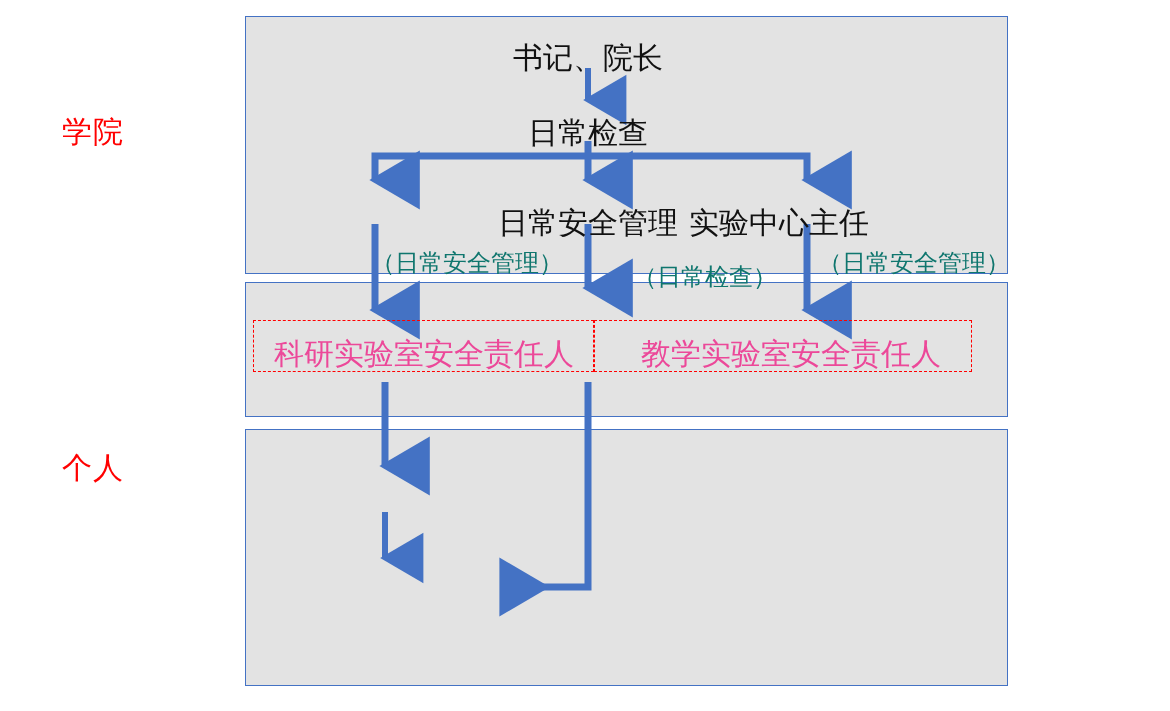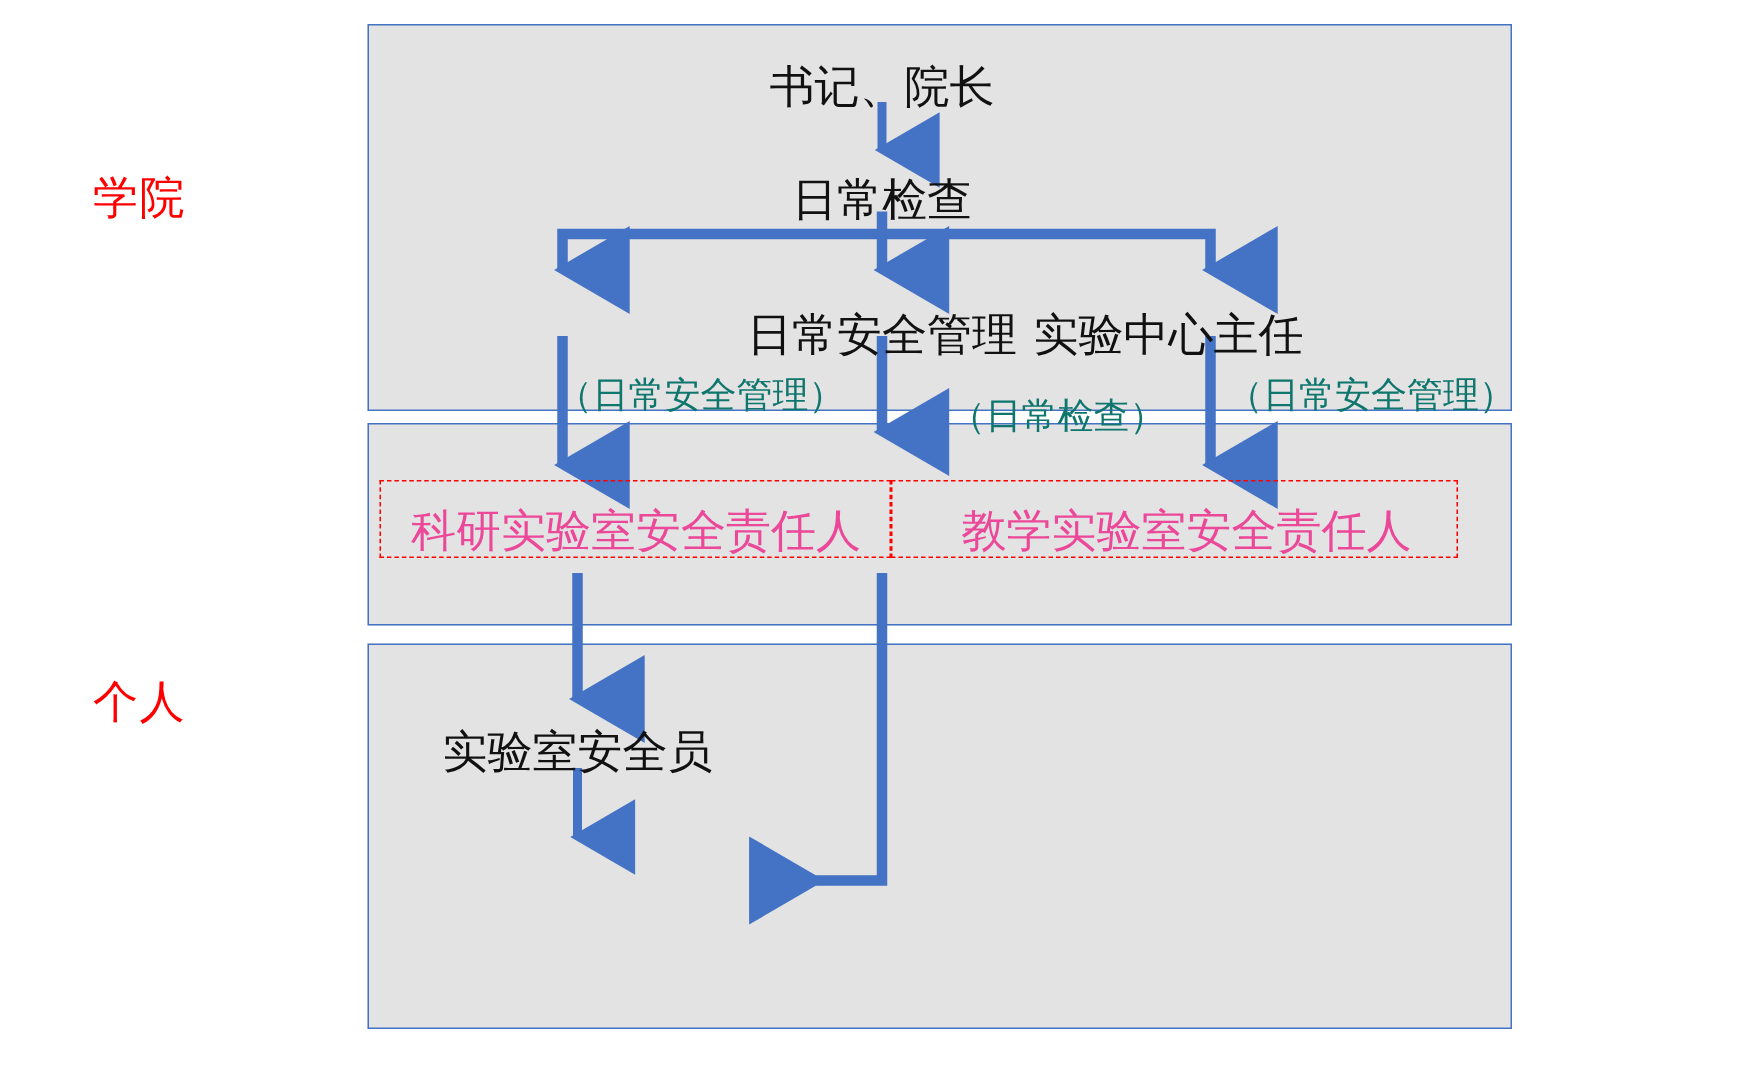--- a/index.html
+++ b/index.html
@@ -120,15 +120,14 @@
   <div class="note-text" style="left:371px; top:247px;">（日常安全管理）</div>
   <div class="note-text" style="left:597px; top:261px;margin-left:36px;">（日常检查）</div>
   <div class="note-text" style="left:818px; top:247px;">（日常安全管理）</div>
 
   <div class="dash-box" style="left:253px; top:320px; width:341px; height:52px;"></div>
   <div class="dash-box" style="left:594px; top:320px; width:378px; height:52px;"></div>
 
   <div class="dash-label" style="left:424px; top:334px;">科研实验室安全责任人</div>
   <div class="dash-label" style="left:791px; top:334px;">教学实验室安全责任人</div>
 
-  <div class="node-text" style="left:385px; top:481px;">实验室安全员</div>
 
 </div>
 
 </body></html>

